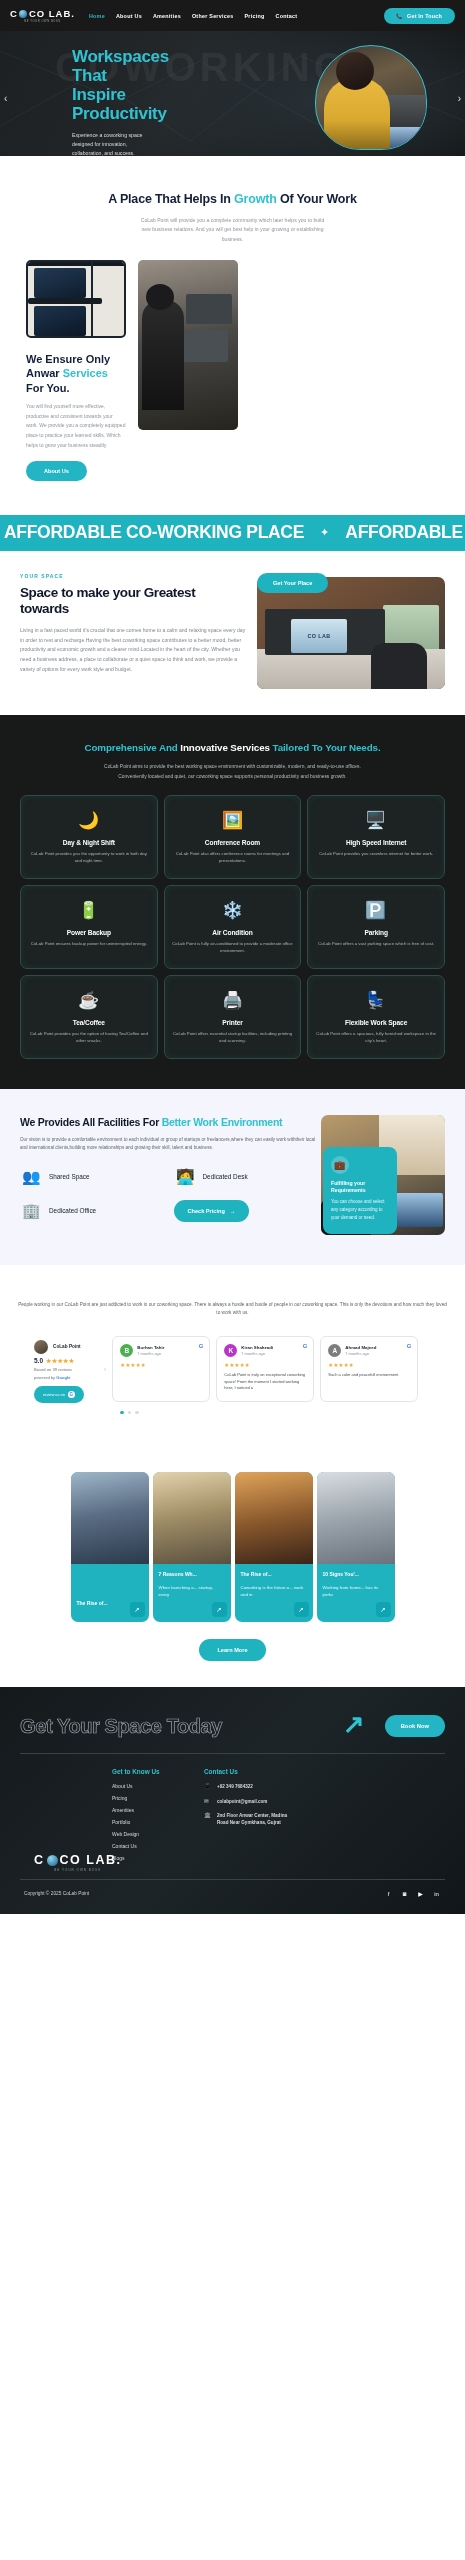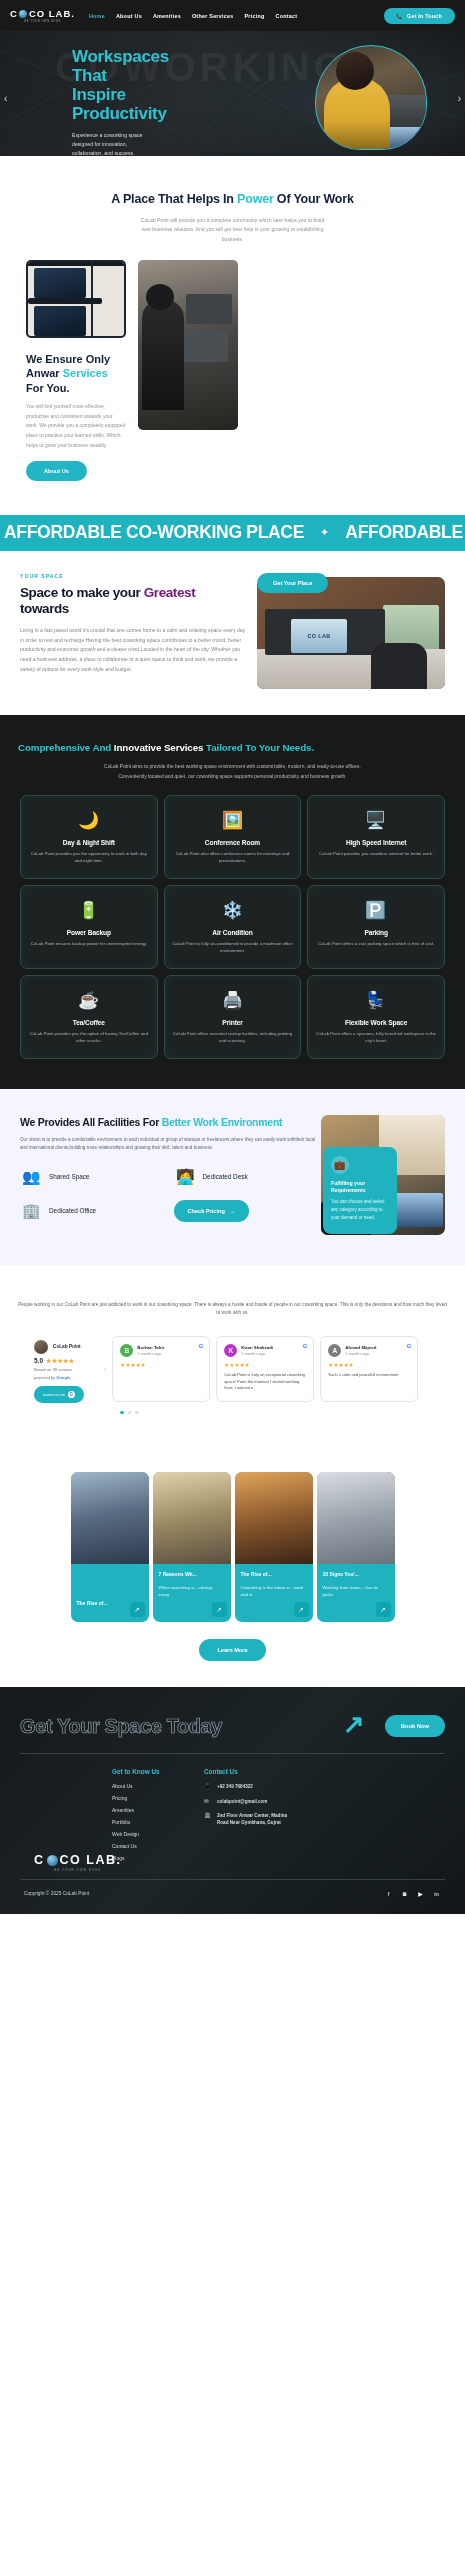--- a/index.html
+++ b/index.html
@@ -124,21 +124,21 @@
   }
   .marquee-track { display:flex; gap:16px; align-items:center; padding-left:4px; }
   .marquee-item { font-size:17.5px; font-weight:bold; letter-spacing:-.3px; }
   .marquee-star { font-size:11px; }
 
   
   .yspace { display:flex; padding:22px 20px 26px; gap:10px; }
   .ys-left { flex:1; }
   .ys-kicker { font-size:5px; font-weight:bold; color:#1fb3c0; letter-spacing:1.1px; }
   .ys-left h2 { margin-top:6px; font-size:13.5px; line-height:1.22; font-weight:bold; color:#10182a; letter-spacing:-.4px;}
-  .ys-left h2 .tq { color:#701a75; }
+  .ys-left h2 .tq { color:#0f172a; }
   .ys-left p { margin-top:8px; font-size:5.1px; line-height:1.95; color:#7f868e;}
   .ys-right { width:188px; position:relative; flex-shrink:0; }
   .ys-img {
     width:188px; height:112px; border-radius:7px; overflow:hidden; margin-top:4px;
     background:linear-gradient(150deg,#7d5a3f 0%,#6a4b35 40%,#3a3a38 100%); position:relative;
   }
   .ysi-desk { position:absolute; left:0; bottom:0; width:100%; height:40px; background:linear-gradient(180deg,#d8d3cb,#b9b3aa);}
   .ysi-part { position:absolute; left:8px; top:32px; width:120px; height:46px; background:#2b2e30; border-radius:2px;}
   .ysi-lap { position:absolute; left:34px; top:42px; width:56px; height:34px; background:linear-gradient(180deg,#cfe4ef,#8fb4cc); border-radius:2px;
     display:flex; align-items:center; justify-content:center; }
@@ -147,21 +147,21 @@
   .ysi-chair { position:absolute; right:18px; bottom:0; width:56px; height:46px; background:#232528; border-radius:14px 14px 0 0;}
   .ys-tag {
     position:absolute; left:0px; top:0px; background:#1fb3c0; color:#fff;
     font-size:5.6px; font-weight:bold; border:none; cursor:pointer;
     border-radius:18px; padding:7px 16px; z-index:4;
   }
 
   
   .services { background:#181a19; padding:26px 0 30px; }
   .services h2 {
-    text-align:left; font-size:9.8px; line-height:1.5; font-weight:bold;
+    text-align:center; font-size:9.8px; line-height:1.5; font-weight:bold;
     padding:0 18px; color:#2fc3d2; letter-spacing:-.1px;
   }
   .services h2 .wt { color:#ffffff; }
   .services > p {
     margin:7px auto 0; text-align:center; font-size:4.9px; line-height:1.9;
     color:#b9bfc2; max-width:282px;
   }
   .svc-grid {
     display:grid; grid-template-columns:repeat(3,1fr); gap:6px;
     padding:14px 20px 0;
@@ -339,21 +339,21 @@
         <div class="hp-laptop"></div>
       <div class="hp-person"></div>
         <div class="hp-head"></div>
     </div>
     <div class="hero-arrow l">‹</div>
     <div class="hero-arrow r">›</div>
   </div>
 
   <div class="growth">
     <h2>
-      <span>A Place That Helps In </span><span class="tq">Power</span><span> Of Your Work</span>
+      <span>A Place That Helps In </span><span class="tq">Growth</span><span> Of Your Work</span>
     </h2>
     <p>CoLab Point will provide you a complete community which later helps you to build new business relations. And you will get best help in your growing or establishing business.</p>
 
     <div class="ensure">
       <div class="ensure-left" style="text-align:left">
         <div class="ensure-img">
           <div class="ei-top"></div>
             <div class="ei-a"></div>
             <div class="ei-b"></div>
           <div class="ei-div"></div>

